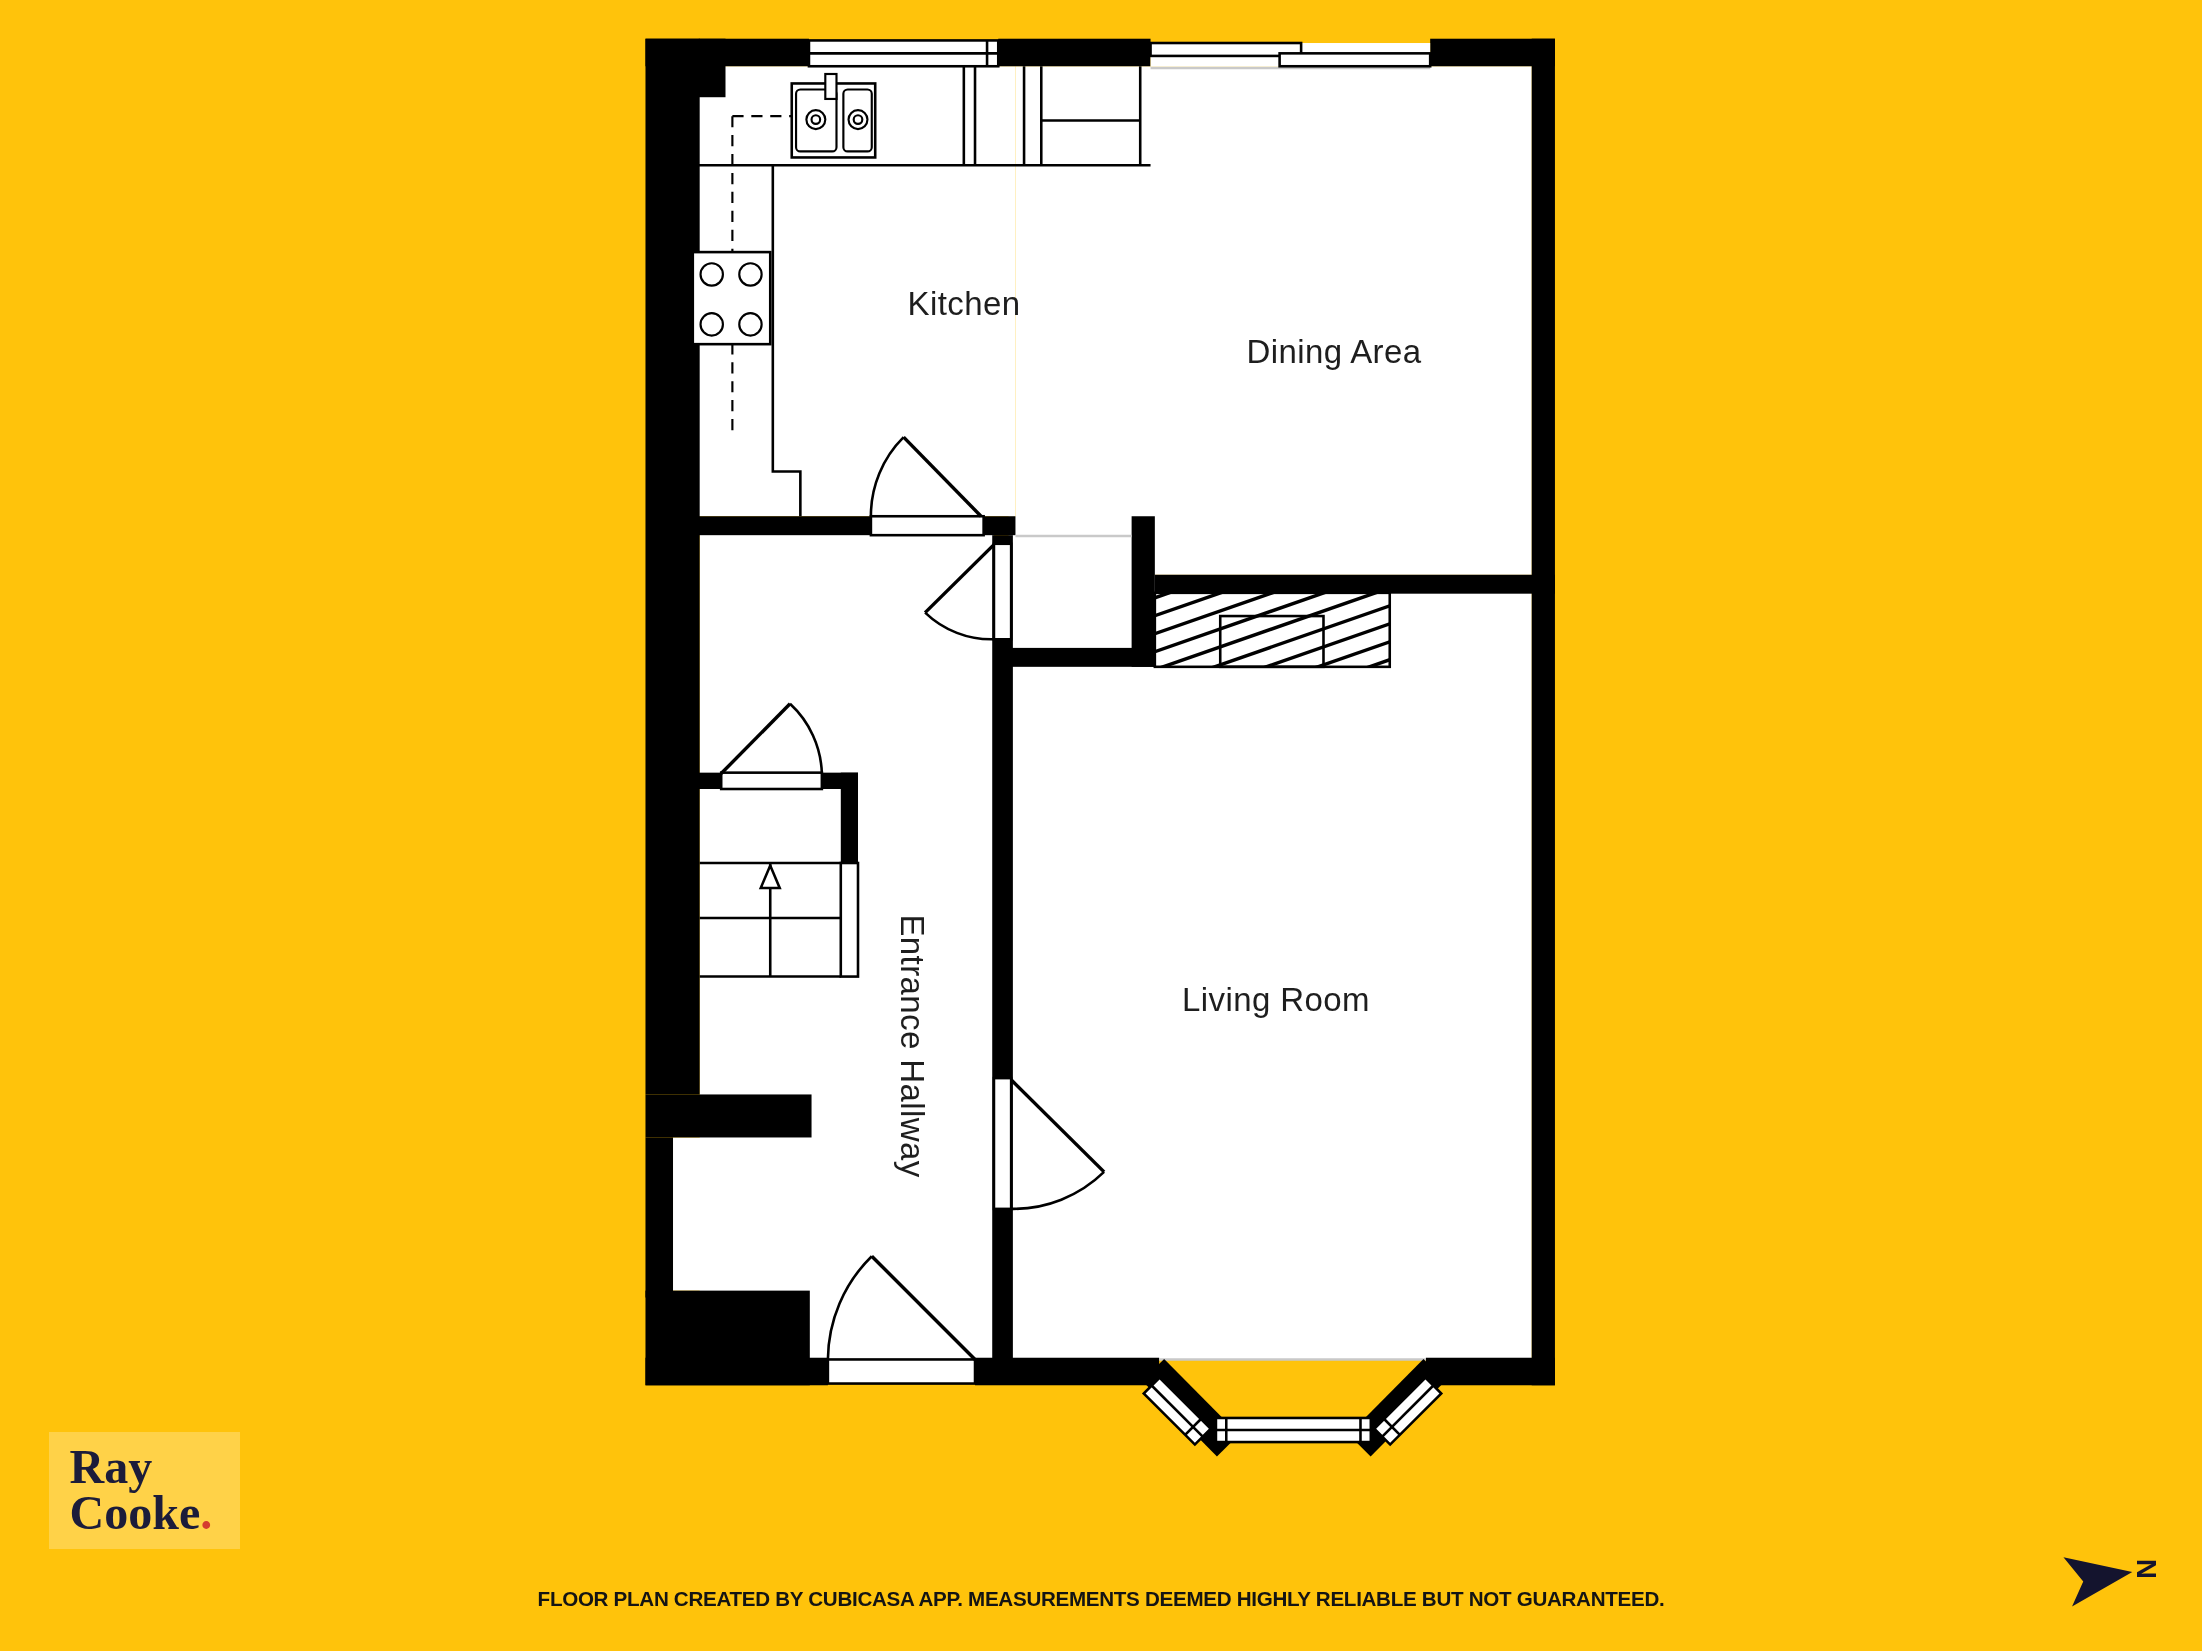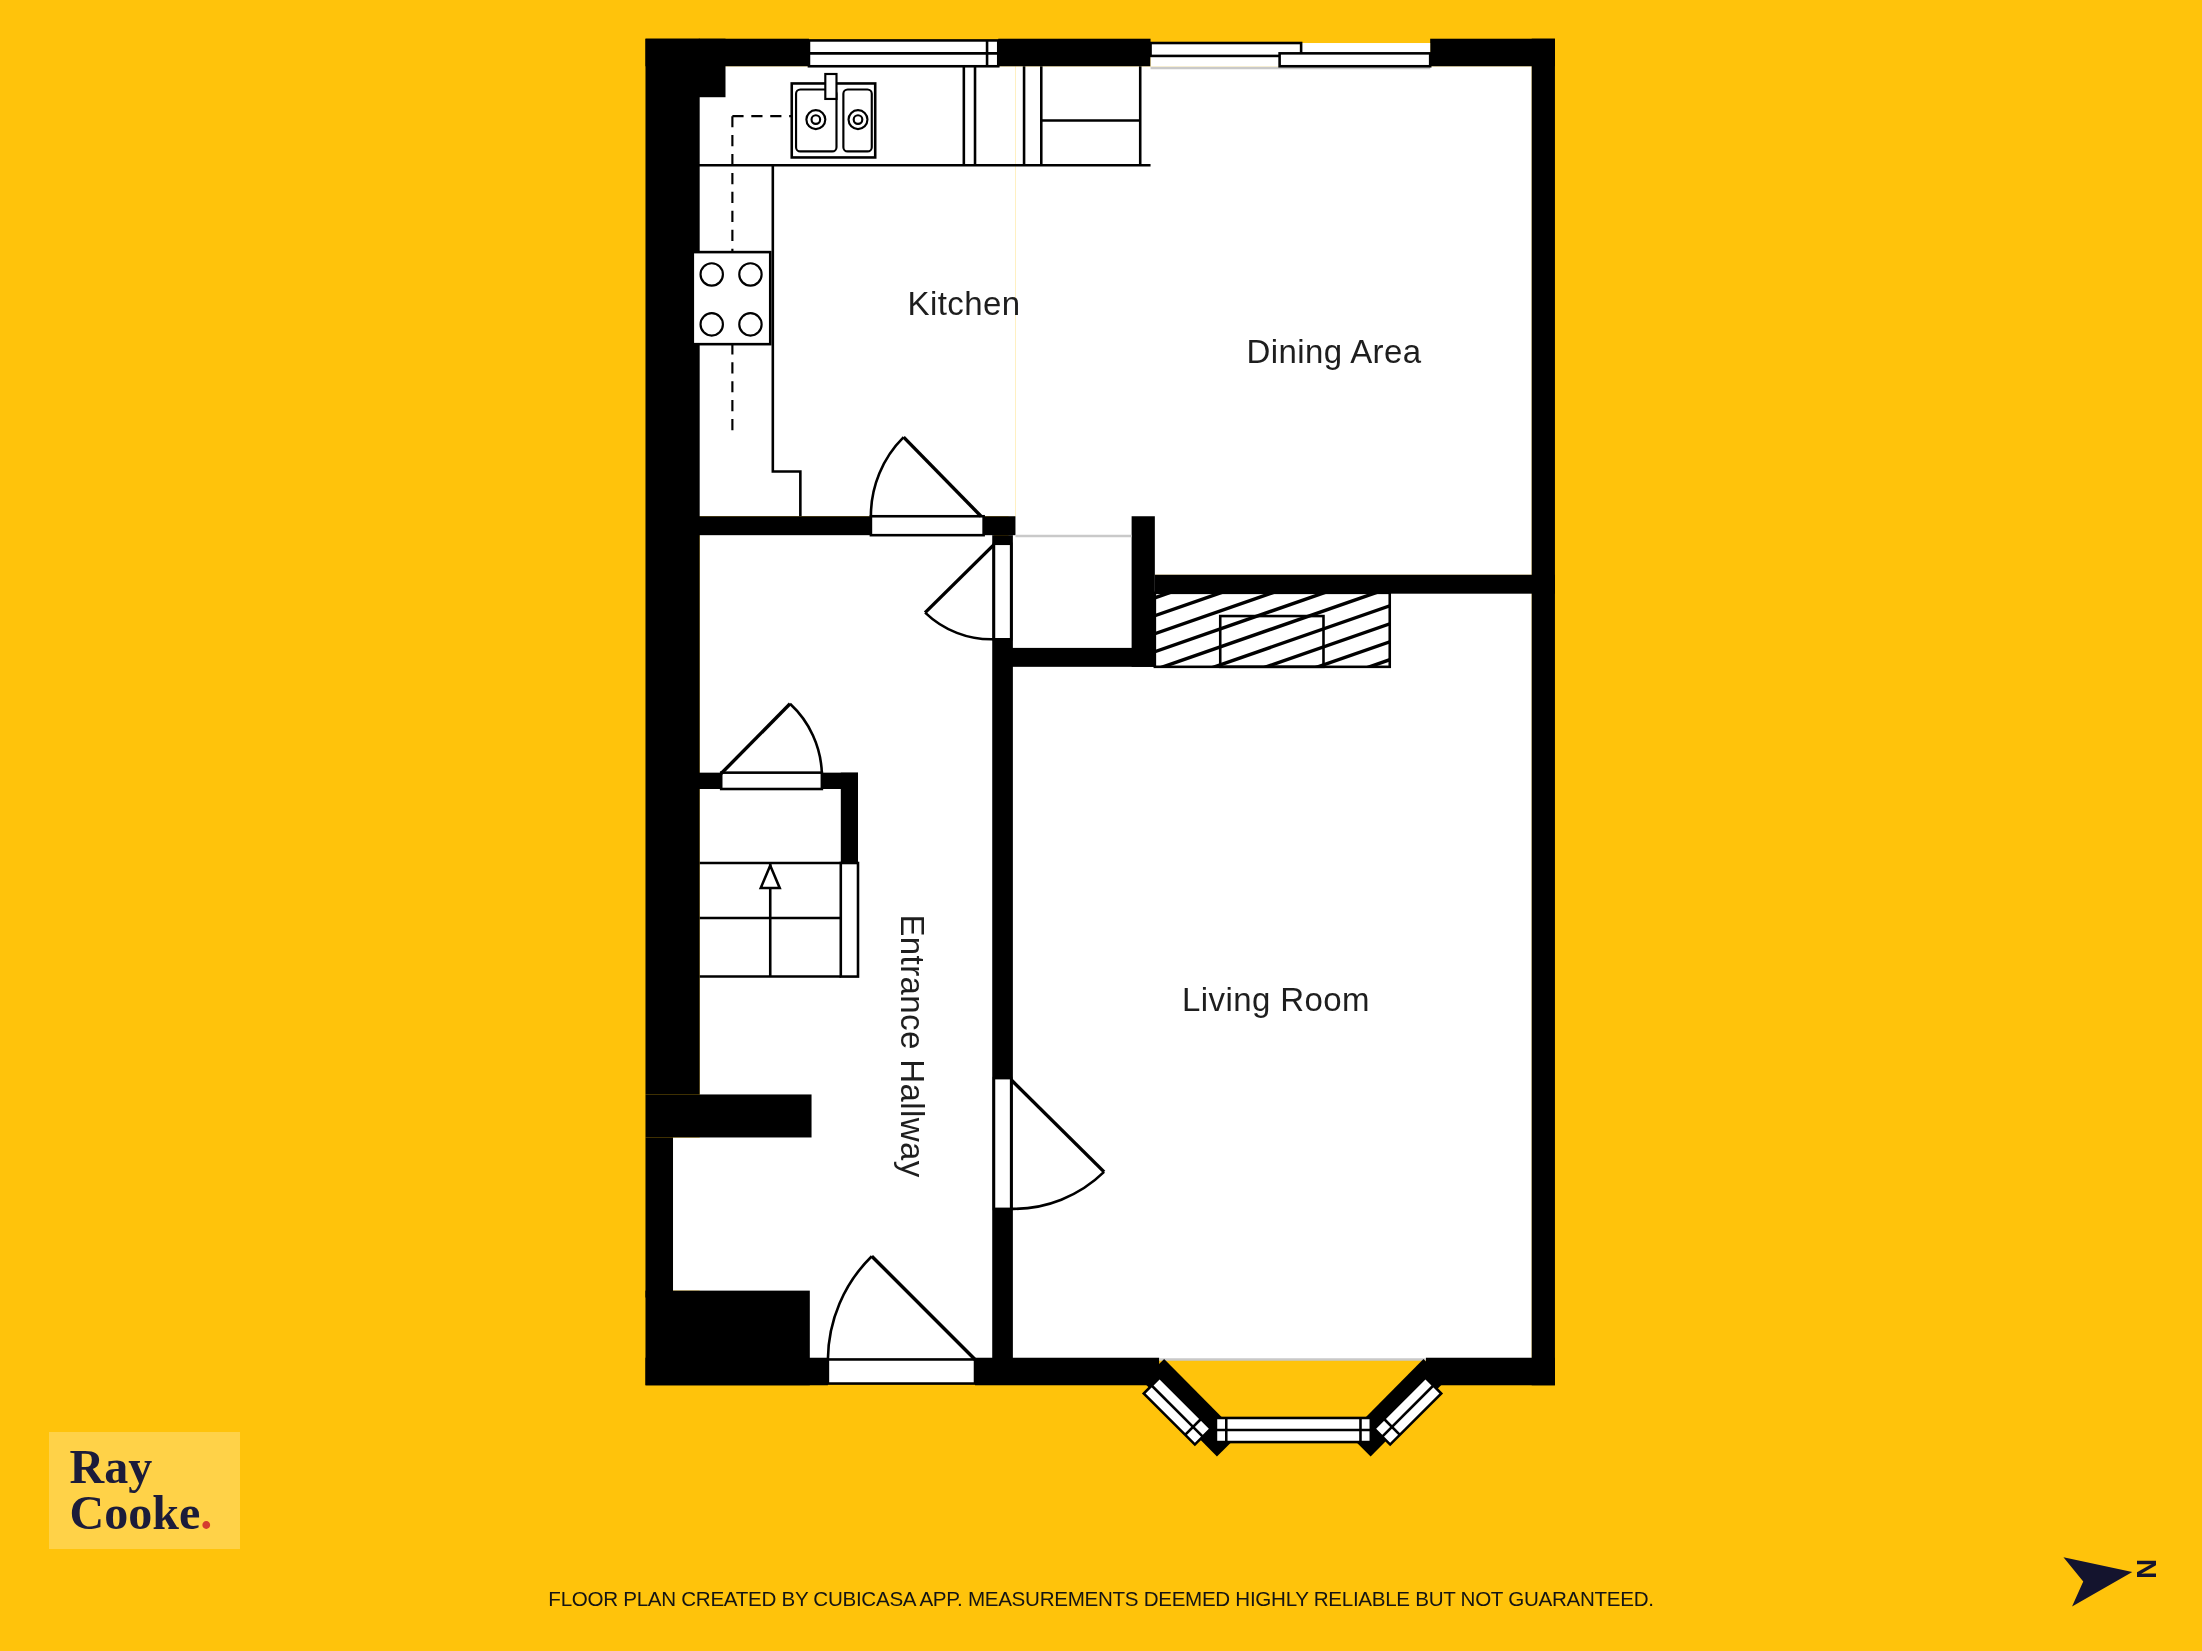--- a/index.html
+++ b/index.html
@@ -34,21 +34,21 @@
     font-size:48px;
     line-height:46px;
     color:#1c1c3a;
   }
   .logo .dot{color:#d43b2f;}
   .footer-disclaimer{
     position:absolute;
     left:1101px;top:1599px;
     transform:translate(-50%,-50%);
     font-size:20.6px;
-    font-weight:400;
+    font-weight:700;
     letter-spacing:-0.3px;
     color:#141414;
     white-space:nowrap;
   }
   .compass-letter{
     position:absolute;
     left:2146px;top:1569px;
     transform:translate(-50%,-50%) rotate(90deg);
     font-size:27.5px;
     font-weight:600;

